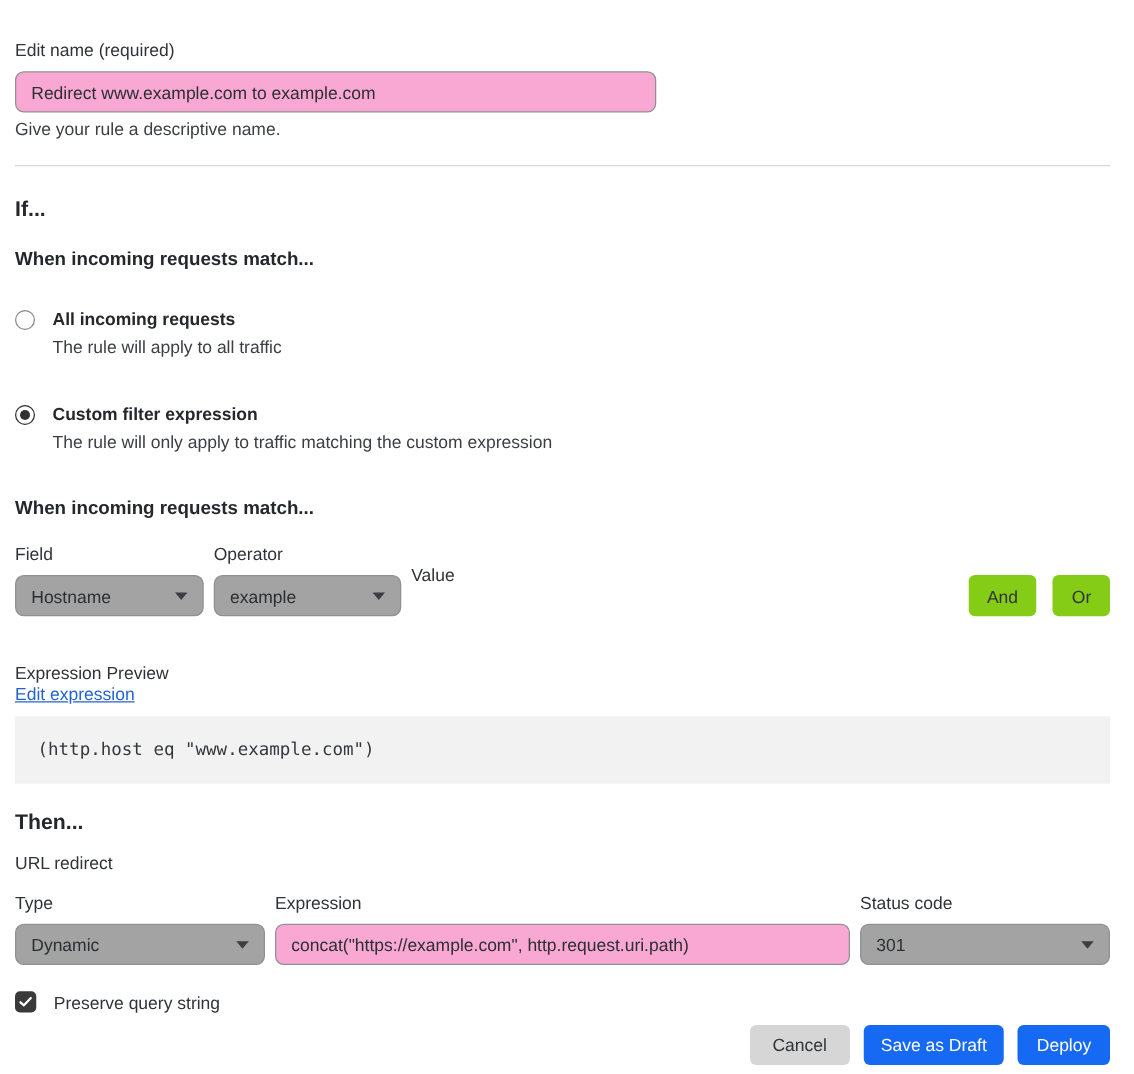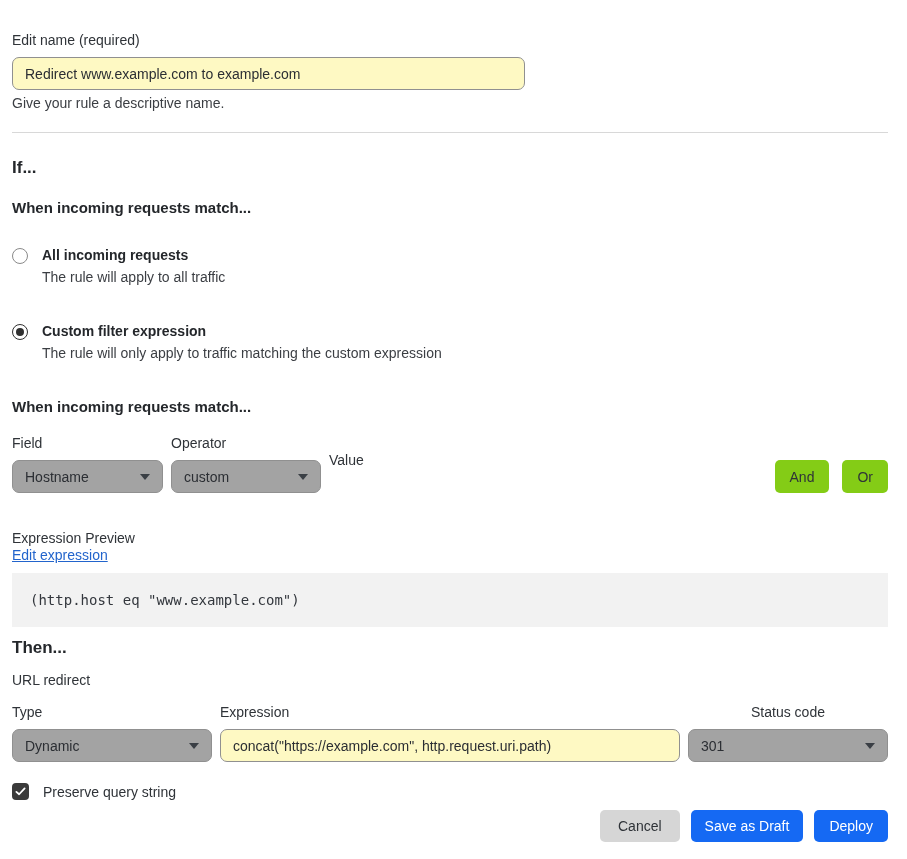--- a/index.html
+++ b/index.html
@@ -19,21 +19,21 @@
   }
   .field-label {
     display: block; font-size: 14px; line-height: 17px;
     color: #2f3338; margin-bottom: 8px; font-weight: 400;
   }
   .rule-name-group { margin-top: 22px; }
   .text-input {
     height: 33px; border: 1px solid #909090; border-radius: 7px;
     padding: 0 12px; font-size: 14px; color: #2b2e33;
     font-family: "Liberation Sans", "DejaVu Sans", sans-serif;
-    background: #fef9c3; width: 100%; outline: none;
+    background: #f9a8d4; width: 100%; outline: none;
   }
   .rule-name-input { width: 513px; display: block; }
   .help-text { font-size: 14px; line-height: 17px; color: #3b3e43; margin-top: 5px; }
 
   hr.divider { border: none; border-top: 1px solid #d8d8d8; margin: 20px 0 0 0; }
 
   h2.section-heading {
     margin: 25px 0 0 0; font-size: 17px; line-height: 20px;
     font-weight: 700; color: #24272b;
   }
@@ -99,21 +99,21 @@
     margin-top: 9px; background: #f2f2f2; padding: 17px 18px;
     font-family: "DejaVu Sans Mono", "Liberation Mono", monospace;
     font-size: 14px; line-height: 20px; color: #33373d;
   }
 
   .url-redirect-label { margin-top: 14px; font-size: 14px; line-height: 17px; color: #2f3338; }
 
   .then-row { display: flex; align-items: flex-start; margin-top: 15px; }
   .col-type { width: 200px; margin-right: 8px; flex: 0 0 auto; }
   .col-expr { flex: 1 1 auto; margin-right: 8px; }
-  .col-status { width: 200px; flex: 0 0 auto; text-align: center; }
+  .col-status { width: 200px; flex: 0 0 auto; }
 
   .checkbox-row { display: flex; align-items: center; margin-top: 21px; cursor: pointer; }
   .checkbox {
     width: 17px; height: 17px; border-radius: 4px; background: #3a3a3a;
     display: flex; align-items: center; justify-content: center;
     flex: 0 0 auto;
   }
   .checkbox-label { margin-left: 14px; font-size: 14px; color: #2f3338; }
 
   .footer { display: flex; justify-content: flex-end; gap: 11px; margin-top: 10px; }
@@ -161,40 +161,40 @@
     <div class="col-field">
       <label class="field-label">Field</label>
       <div class="select">
         <span>Hostname</span>
         <span class="caret"></span>
       </div>
     </div>
     <div class="col-operator">
       <label class="field-label">Operator</label>
       <div class="select">
-        <span>custom</span>
+        <span>example</span>
         <span class="caret"></span>
       </div>
     </div>
     <div class="col-value">
       <label class="field-label">Value</label>
     </div>
     <div class="logic-buttons">
       <button class="btn btn-gray">And</button>
       <button class="btn btn-gray">Or</button>
     </div>
   </div>
 
   <div class="preview-header">
     <span class="preview-label">Expression Preview</span>
     <a class="edit-link">Edit expression</a>
   </div>
   <div class="code-block">(http.host eq "www.example.com")</div>
 
-  <h2 class="section-heading" style="margin-top:11px;">Then...</h2>
+  <h2 class="section-heading" style="margin-top:21px;">Then...</h2>
   <div class="url-redirect-label">URL redirect</div>
 
   <div class="then-row">
     <div class="col-type">
       <label class="field-label">Type</label>
       <div class="select">
         <span>Dynamic</span>
         <span class="caret"></span>
       </div>
     </div>

